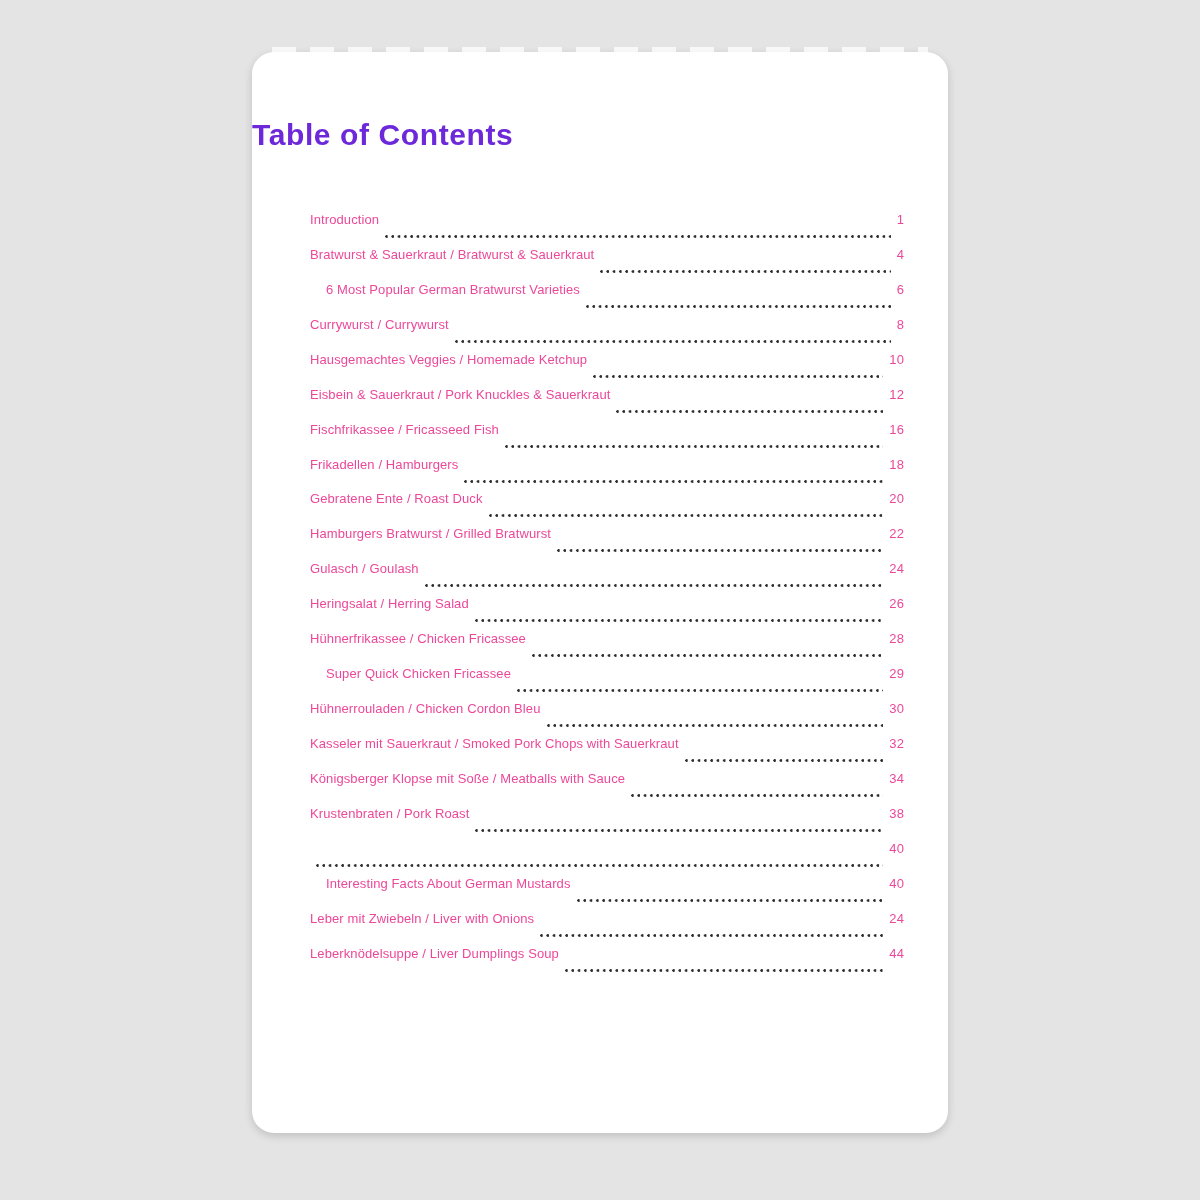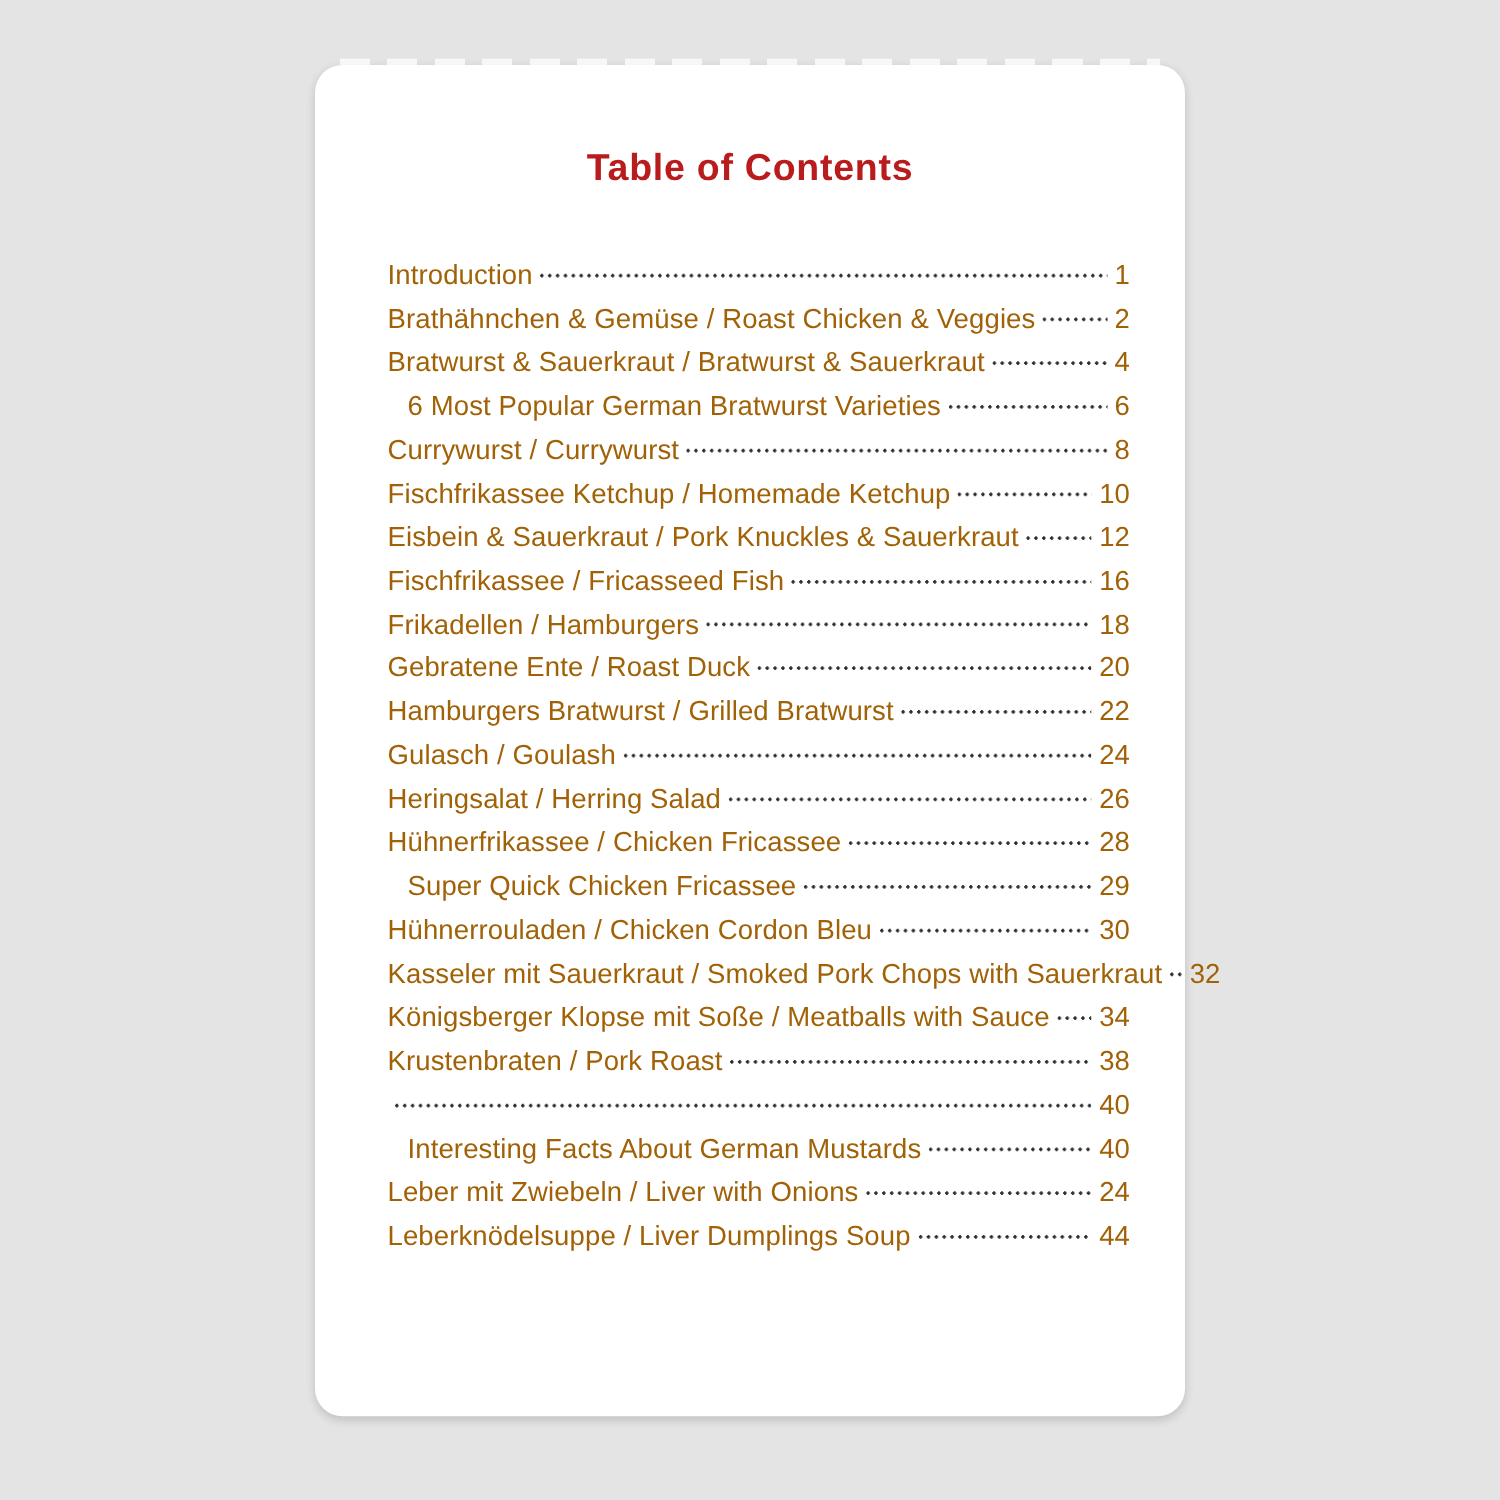--- a/index.html
+++ b/index.html
@@ -37,39 +37,39 @@
     background: repeating-linear-gradient(90deg,
       rgba(255,255,255,0.75) 0px, rgba(255,255,255,0.75) 24px,
       rgba(255,255,255,0) 24px, rgba(255,255,255,0) 38px);
   }
   .title {
     position: absolute;
     top: 66px;
     left: 0;
     right: 0;
     margin: 0;
-    text-align: center;
+    text-align: left;
     font-size: 30px;
     font-weight: bold;
     letter-spacing: 0.6px;
-    color: #b91c1c;
+    color: #6d28d9;
   }
   .toc-list {
     position: absolute;
     top: 151px;
     left: 58px;
     right: 44px;
   }
   .row {
     display: flex;
-    align-items: center;
+    align-items: flex-end;
     height: 34.95px;
     line-height: 34.95px;
-    font-size: 22px;
-    color: #a16207;
+    font-size: 13px;
+    color: #ec4899;
     letter-spacing: 0.1px;
   }
   .row .label {
     white-space: nowrap;
   }
   .row.italic .label {
     padding-left: 16px;
   }
   .dots {
     flex: 1;
@@ -92,46 +92,41 @@
 <div class="stage">
   <div class="card">
     <h1 class="title">Table of Contents</h1>
     <div class="toc-list" id="toc-list">
   <div class="row">
     <span class="label">Introduction</span>
     <span class="dots"></span>
     <span class="num">1</span>
   </div>
 
-  <div class="row">
-    <span class="label">Brathähnchen &amp; Gemüse / Roast Chicken &amp; Veggies</span>
-    <span class="dots"></span>
-    <span class="num">2</span>
-  </div>
 
   <div class="row">
     <span class="label">Bratwurst &amp; Sauerkraut / Bratwurst &amp; Sauerkraut</span>
     <span class="dots"></span>
     <span class="num">4</span>
   </div>
 
   <div class="row italic">
     <span class="label">6 Most Popular German Bratwurst Varieties</span>
     <span class="dots"></span>
     <span class="num">6</span>
   </div>
 
   <div class="row">
     <span class="label">Currywurst / Currywurst</span>
     <span class="dots"></span>
     <span class="num">8</span>
   </div>
 
   <div class="row">
-    <span class="label">Fischfrikassee Ketchup / Homemade Ketchup</span>
+    <span class="label">Hausgemachtes Veggies / Homemade Ketchup</span>
     <span class="dots"></span>
     <span class="num">10</span>
   </div>
 
   <div class="row">
     <span class="label">Eisbein &amp; Sauerkraut / Pork Knuckles &amp; Sauerkraut</span>
     <span class="dots"></span>
     <span class="num">12</span>
   </div>
 

